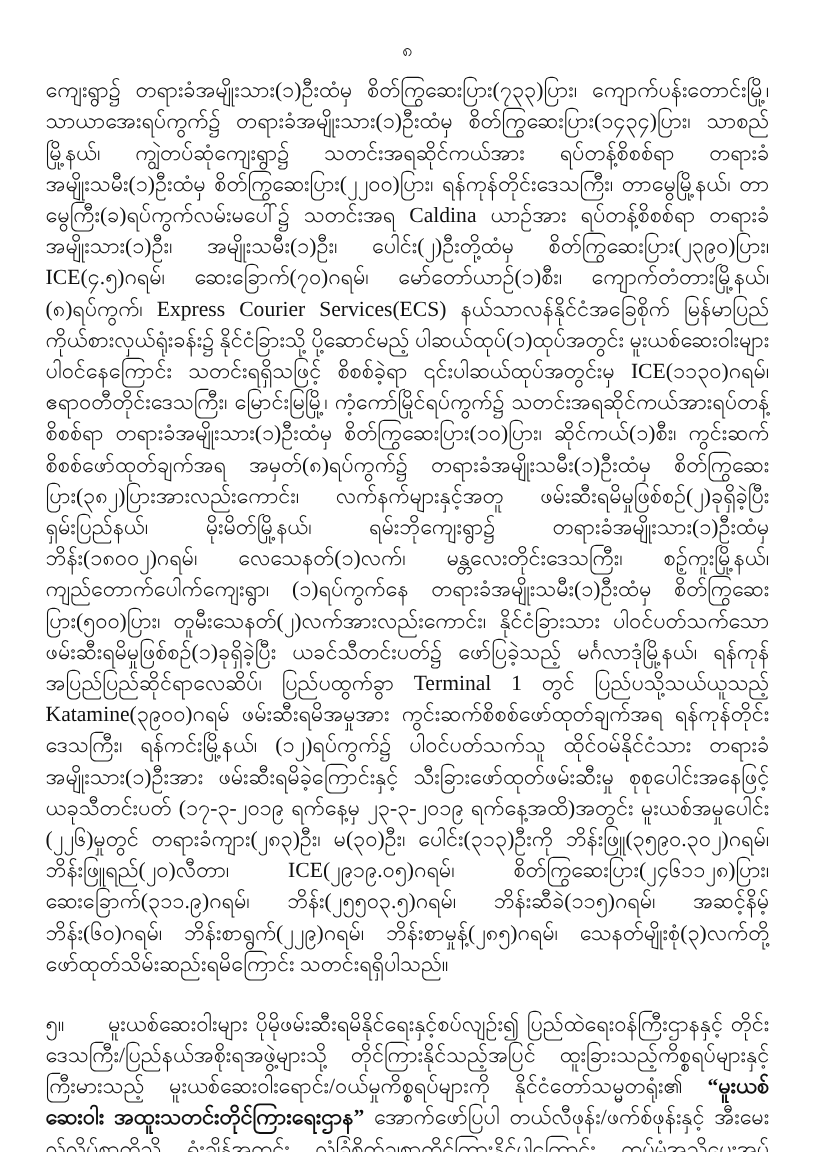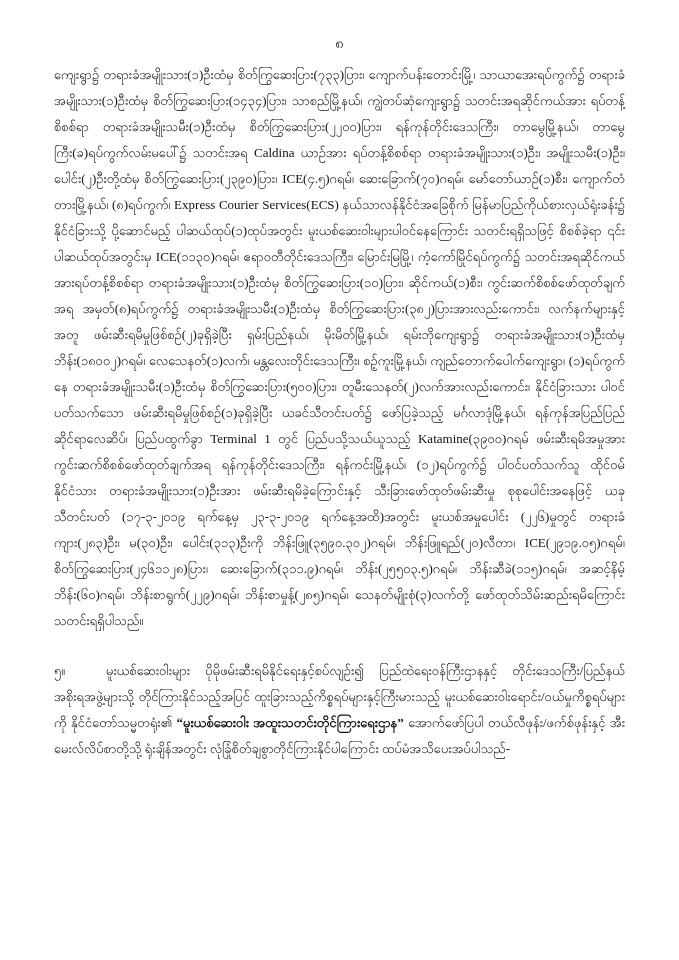--- a/index.html
+++ b/index.html
@@ -18,25 +18,25 @@
     color: #111111;
     overflow: hidden;
   }
   .page-number {
     text-align: center;
     font-size: 15px;
     line-height: 18px;
     margin-bottom: 10px;
   }
   .body-text {
-    font-size: 13px;
+    font-size: 18px;
     line-height: 26px;
     text-align: justify;
     text-justify: inter-word;
-    margin: 16px;
+    margin: 0;
     word-break: normal;
     overflow-wrap: break-word;
   }
   .para-continuation {
     margin-top: 0;
   }
   .para-numbered {
     margin-top: 24px;
   }
   .para-num {

